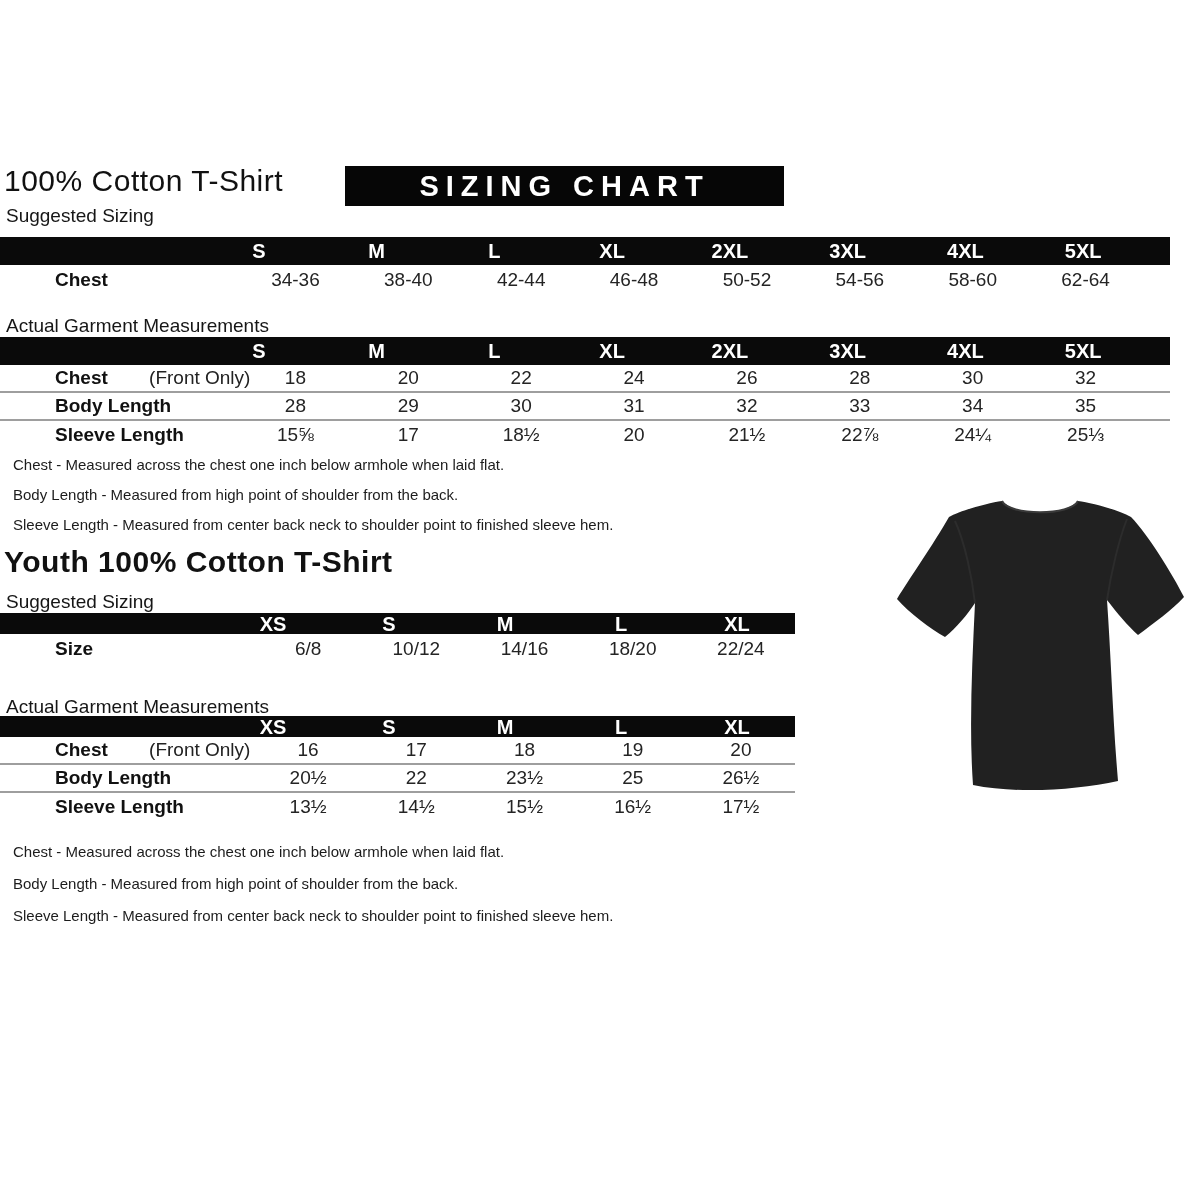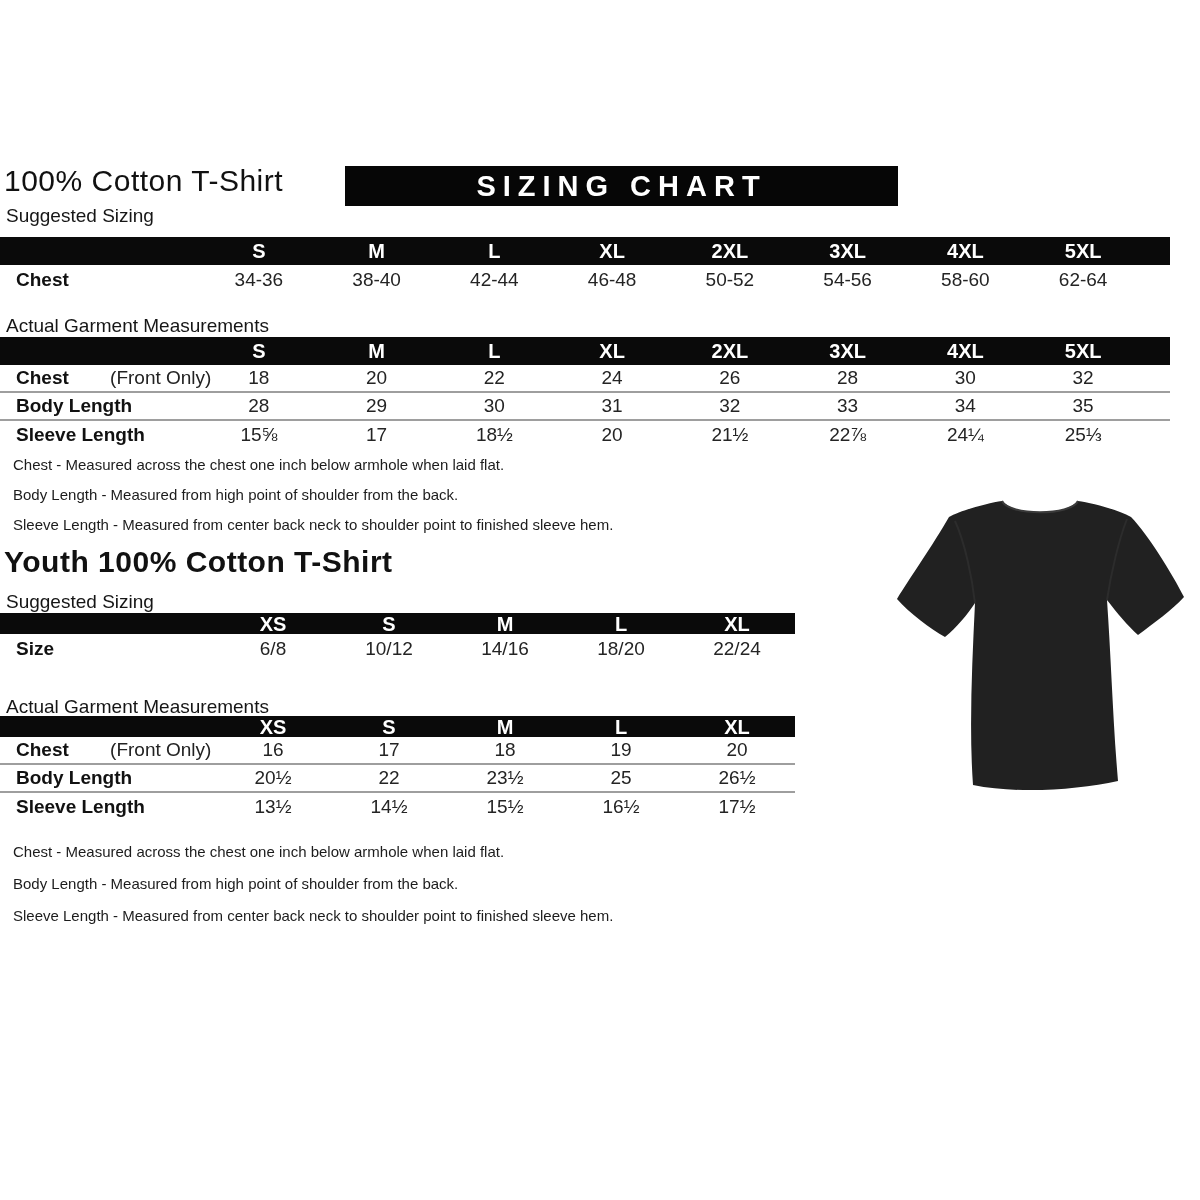--- a/index.html
+++ b/index.html
@@ -10,21 +10,21 @@
     font-family:"Liberation Sans","DejaVu Sans",sans-serif;
     color:#1a1a1a;
     overflow:hidden;
   }
   .title1{
     position:absolute;left:4px;top:164px;
     font-size:30px;font-weight:400;color:#111;
     letter-spacing:0.5px;
   }
   .banner{
-    position:absolute;left:345px;top:166px;width:553px;height:40px;
+    position:absolute;left:345px;top:166px;width:439px;height:40px;
     background:#060606;color:#ffffff;
     display:flex;align-items:center;justify-content:center;
     font-size:29px;font-weight:700;letter-spacing:7px;
   }
   .section-label{
     position:absolute;left:6px;
     font-size:19px;font-weight:400;color:#161616;
   }
   .lbl-sugg1{top:205px;}
   .lbl-act1{top:315px;}
@@ -35,21 +35,21 @@
   .size-table.adult{width:1170px;}
   .size-table.youth{width:795px;}
   .size-table .thead,.size-table .trow{display:grid;align-items:center;box-sizing:border-box;}
   .size-table.adult .thead,.size-table.adult .trow{grid-template-columns:200px repeat(8,1fr) 28px;}
   .size-table.youth .thead,.size-table.youth .trow{grid-template-columns:215px repeat(5,1fr);}
   .size-table .thead{background:#0a0a0a;height:28px;}
   .size-table.youth .thead{height:21px;}
   .size-table .th{
     color:#ffffff;font-weight:700;font-size:20px;text-align:center;
   }
-  .size-table .trow{height:30px;}
+  .size-table .trow{height:30px;padding-left:39px;}
   .size-table.sep .trow{height:28px;}
   .size-table .td{font-size:19px;text-align:center;color:#242424;}
   .size-table .tlabel{padding-left:16px;font-size:19px;white-space:nowrap;}
   .size-table .lab-bold{font-weight:700;color:#111;}
   .size-table .lab-reg{font-weight:400;color:#222;margin-left:36px;}
   .size-table.sep .trow{border-bottom:2px solid #9e9e9e;}
   .size-table.sep .trow:last-child{border-bottom:none;}
   .t-adult-sugg{top:237px;}
   .t-adult-act{top:337px;}
   .t-youth-sugg{top:613px;}

